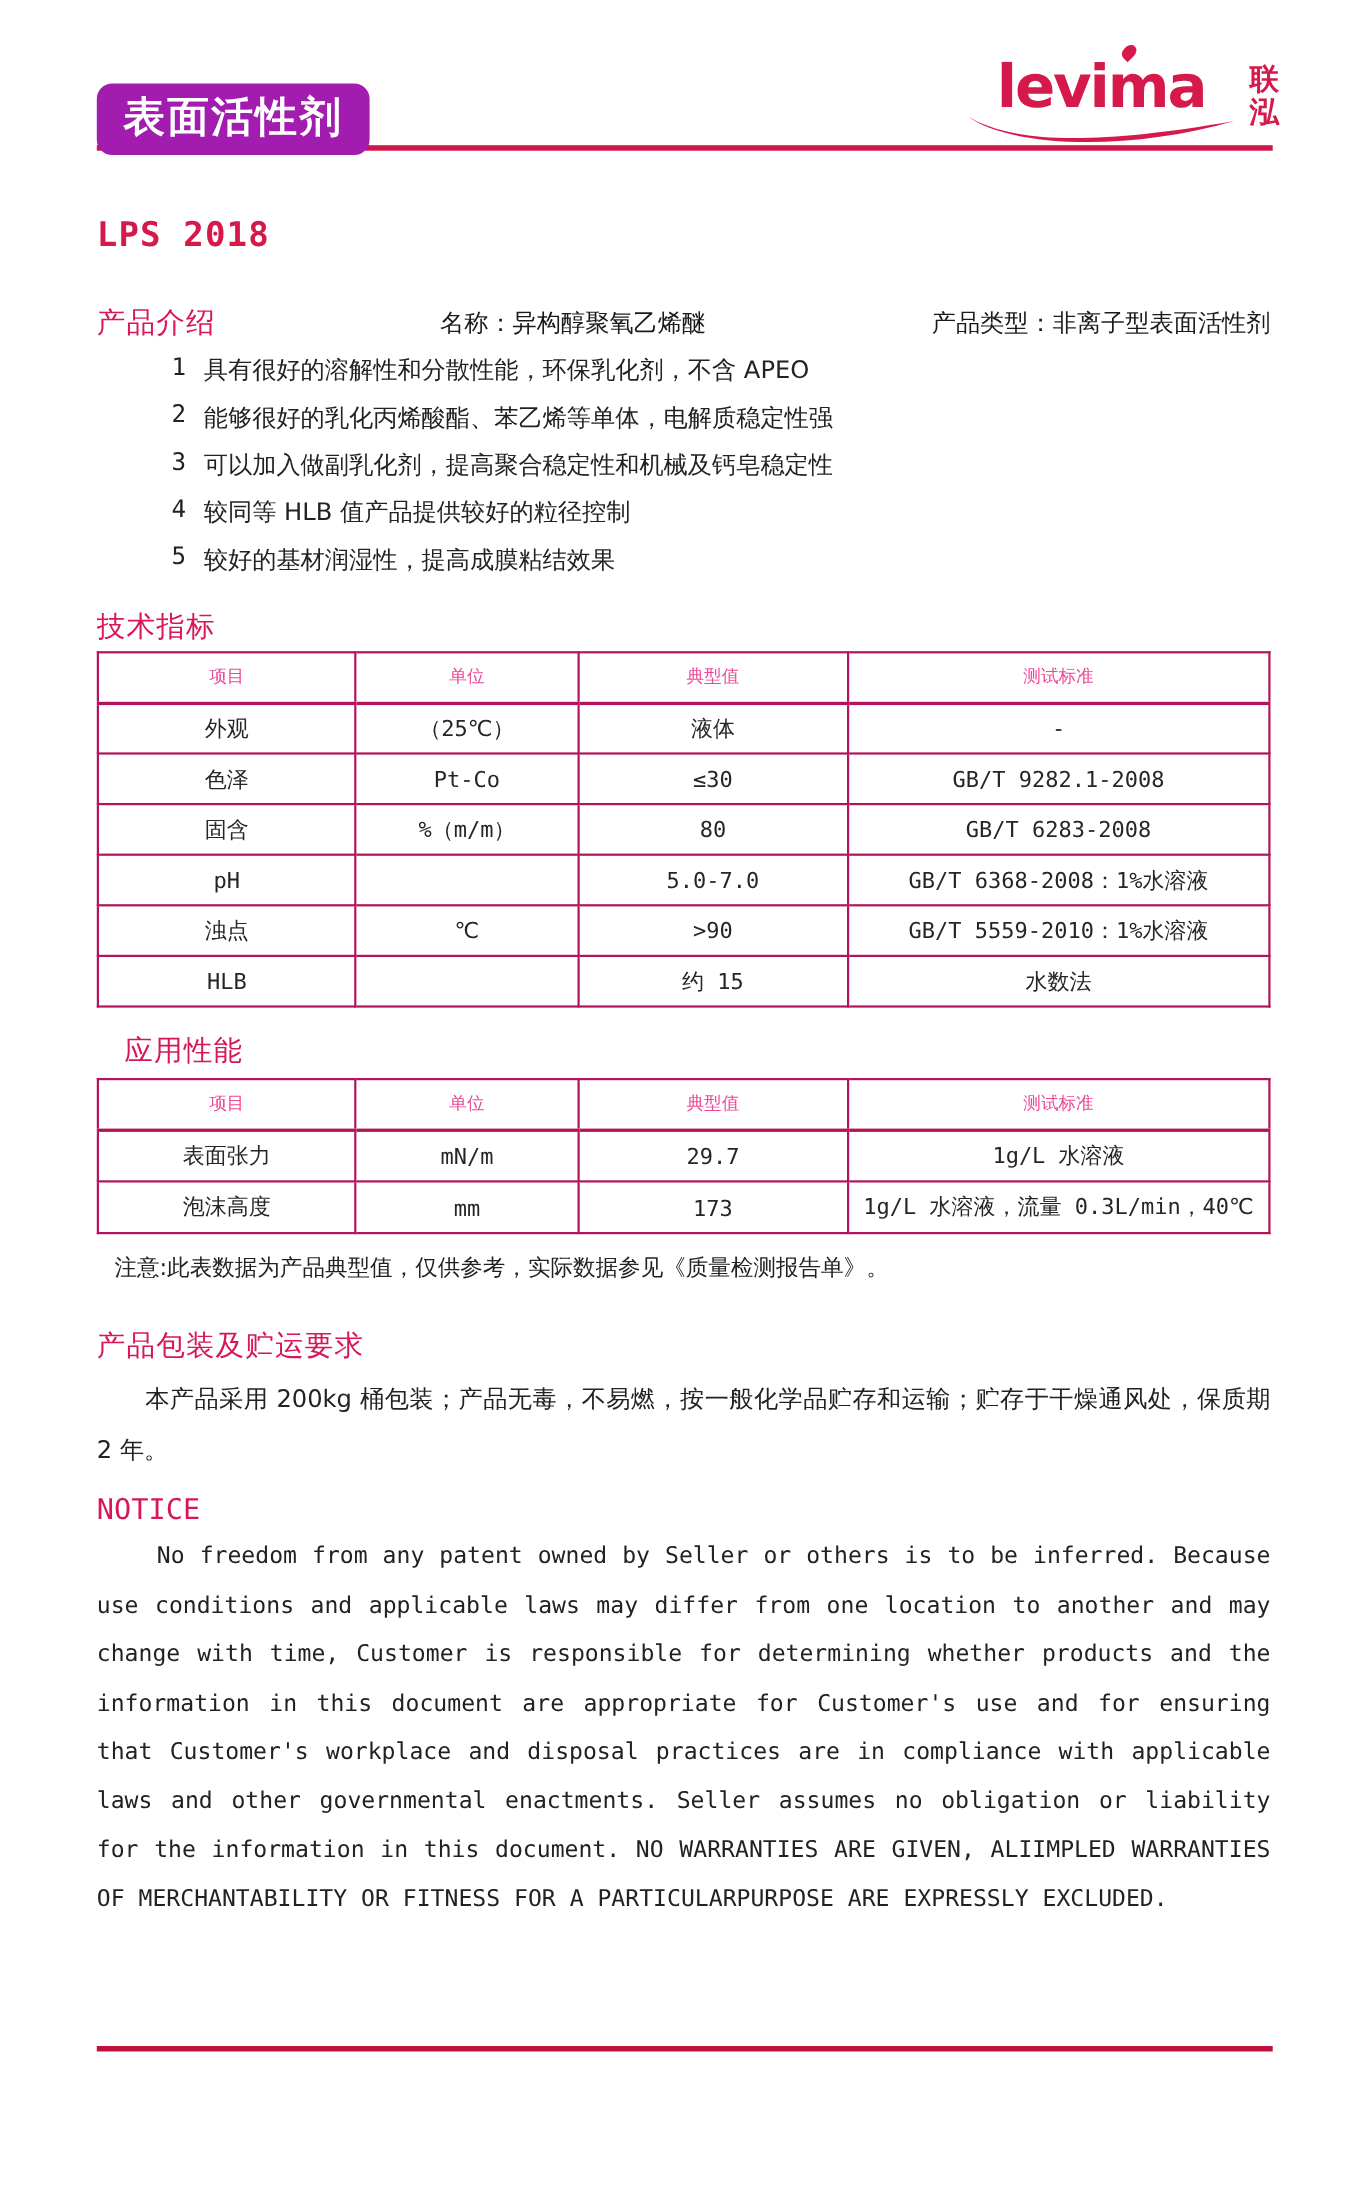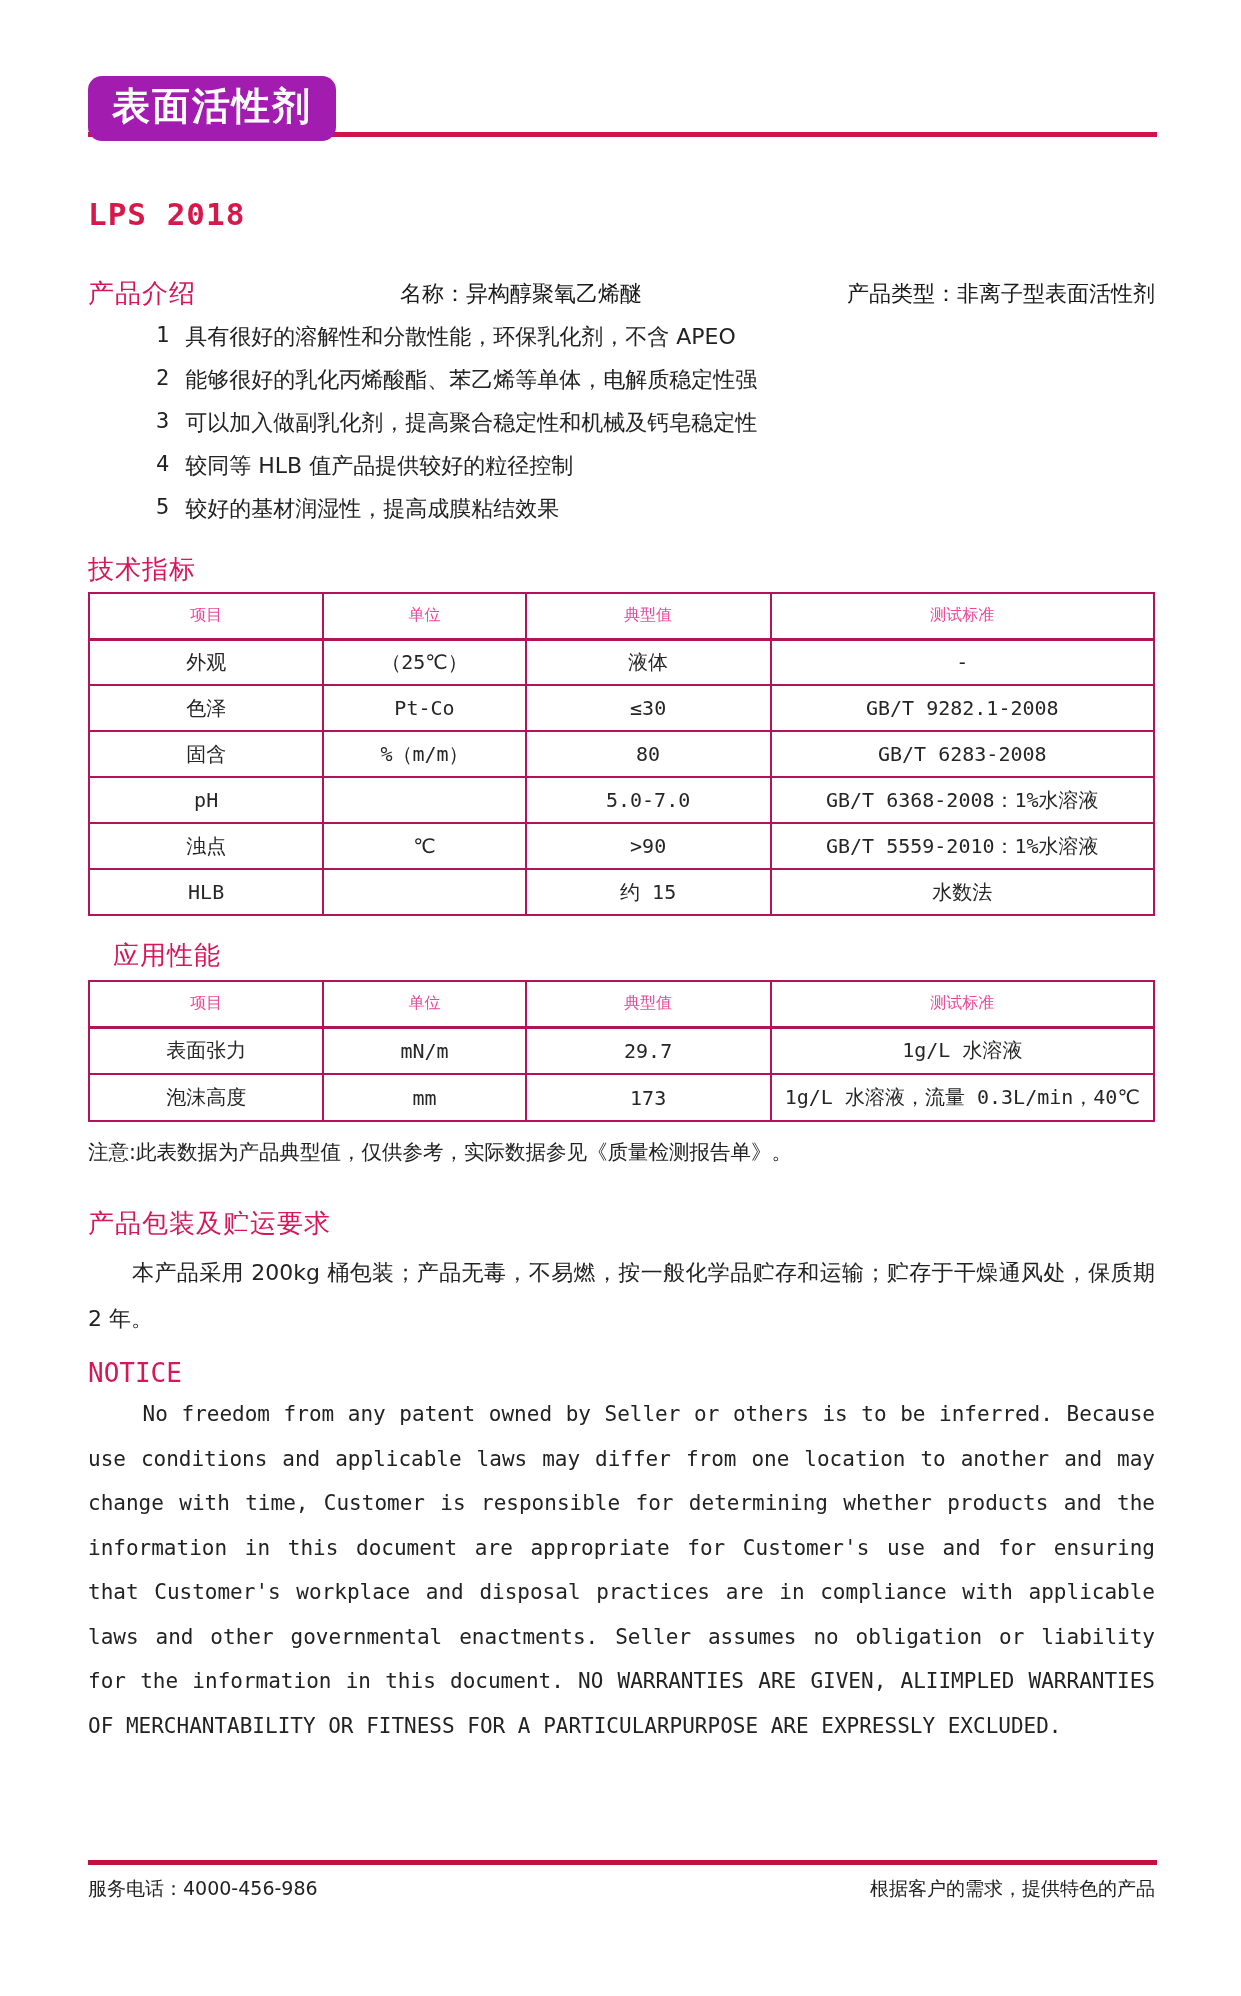--- a/index.html
+++ b/index.html
@@ -81,21 +81,21 @@
     height:46px; padding:0 8px; background:#ffffff;
   }
   .spec-table th { font-size:16px; font-weight:normal; color:#ec4899; border-bottom-width:3px; }
   .col-item { width:22%; } .col-unit { width:19%; } .col-val { width:23%; } .col-std { width:36%; }
 
   .app-heading { position:absolute; left:88px; top:938px;margin-left:25px; }
   .app-table { top:980px; }
   .app-table td { height:47px; }
 
   .table-note {
-    position:absolute; left:88px; right:86px; top:1138px;
+    position:absolute; left:104px; right:86px; top:1138px;
     font-size:20.5px; color:#222;
   }
 
   
   .pack-heading { position:absolute; left:88px; top:1206px; }
   .pack-body {
     position:absolute; left:88px; right:86px; top:1250px;
     font-size:22px; line-height:46px; color:#222;
     text-indent:2em; text-align:justify;
   }
@@ -124,20 +124,33 @@
   }
 </style>
 </head>
 <body>
 
 <div class="page">
 
   <div class="header-rule"></div>
   <div class="category-badge">表面活性剂</div>
 
+  <div class="logo">
+    <div class="logo-main">
+      <span class="logo-drop"></span>
+      <span class="logo-word">levima</span>
+      <svg class="logo-swoosh" width="250" height="28" viewBox="0 0 250 28">
+        <path d="M4,4 C40,26 110,32 246,8 C150,36 42,32 4,4 Z" fill="#d6194b"></path>
+      </svg>
+    </div>
+    <div class="logo-cjk">
+      <span>联</span>
+      <span>泓</span>
+    </div>
+  </div>
 
   <div class="product-title">LPS 2018</div>
 
   <div class="intro-row">
     <span class="section-heading intro-heading">产品介绍</span>
     <span class="intro-name">名称：异构醇聚氧乙烯醚</span>
     <span class="intro-type">产品类型：非离子型表面活性剂</span>
   </div>
 
   <ul class="features">
@@ -243,18 +256,14 @@
 
   <div class="table-note">注意:此表数据为产品典型值，仅供参考，实际数据参见《质量检测报告单》。</div>
 
   <div class="section-heading pack-heading">产品包装及贮运要求</div>
   <div class="pack-body">本产品采用 200kg 桶包装；产品无毒，不易燃，按一般化学品贮存和运输；贮存于干燥通风处，保质期 2 年。</div>
 
   <div class="section-heading notice-heading">NOTICE</div>
   <div class="notice-body">No freedom from any patent owned by Seller or others is to be inferred. Because use conditions and applicable laws may differ from one location to another and may change with time, Customer is responsible for determining whether products and the information in this document are appropriate for Customer's use and for ensuring that Customer's workplace and disposal practices are in compliance with applicable laws and other governmental enactments. Seller assumes no obligation or liability for the information in this document. NO WARRANTIES ARE GIVEN, ALIIMPLED WARRANTIES OF MERCHANTABILITY OR FITNESS FOR A PARTICULARPURPOSE ARE EXPRESSLY EXCLUDED.</div>
 
   <div class="footer-rule"></div>
-  <div class="footer-bar">
-    <span>服务电话：4000-456-986</span>
-    <span>根据客户的需求，提供特色的产品</span>
-  </div>
 
 </div>
 
 </body></html>

